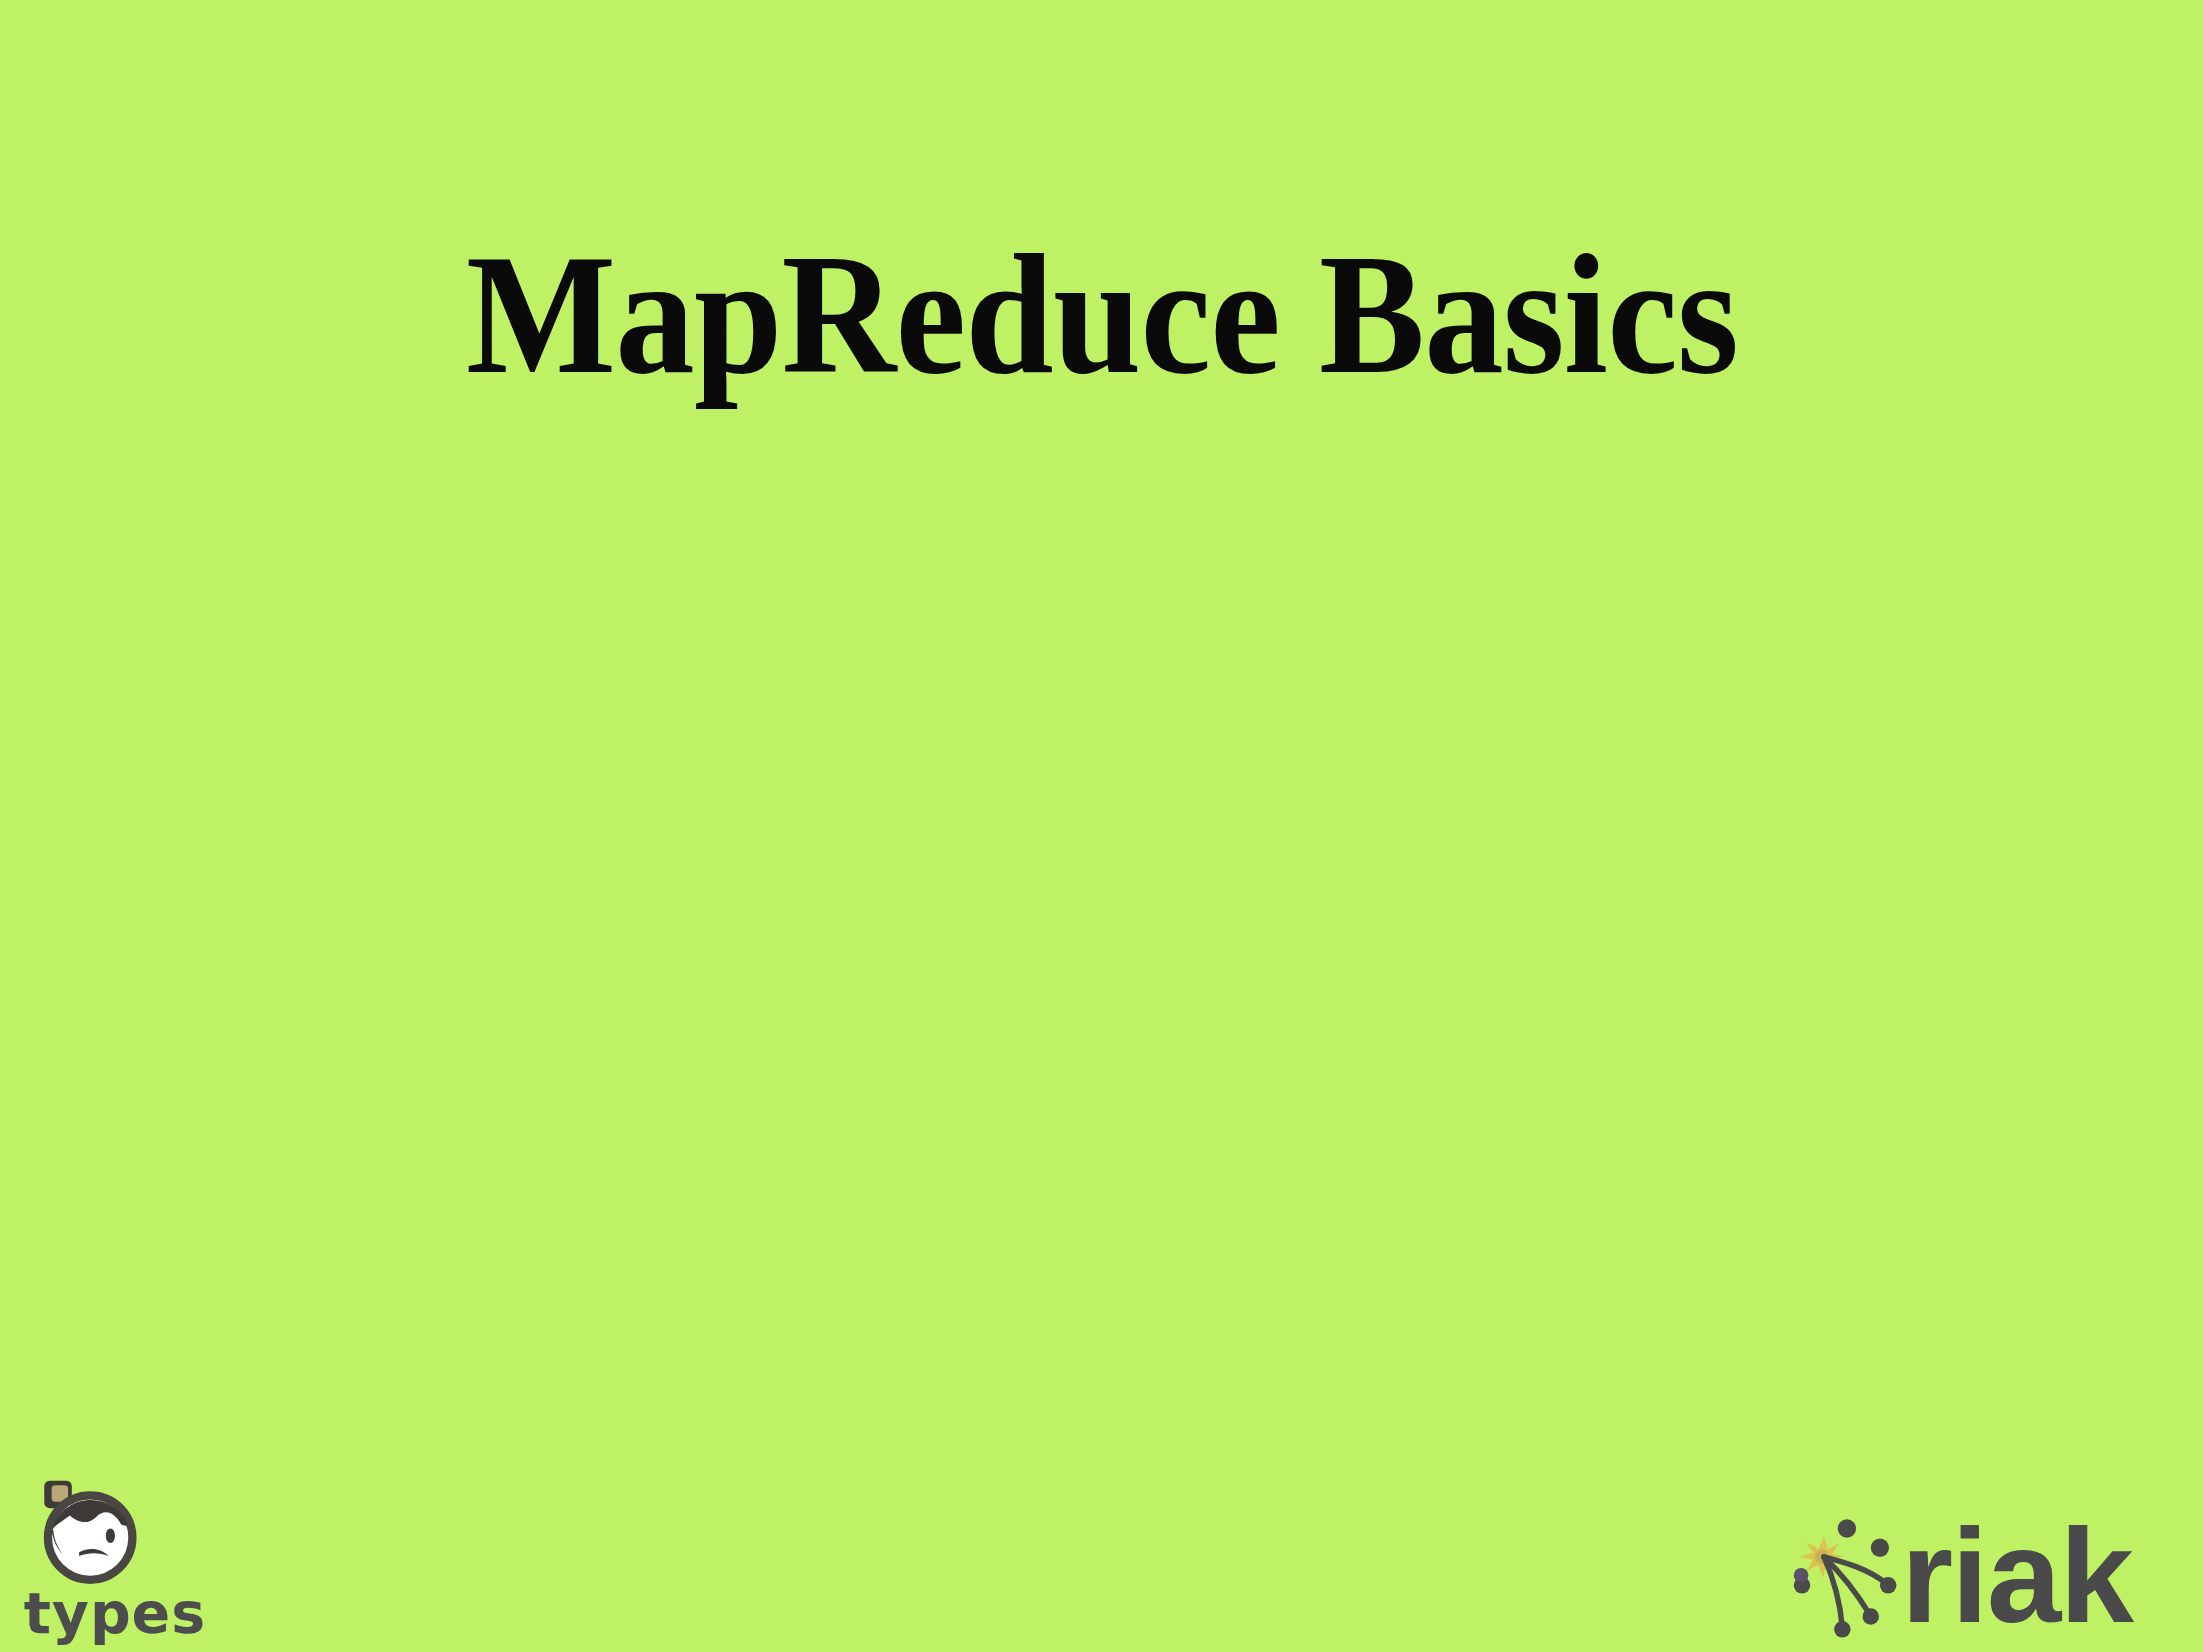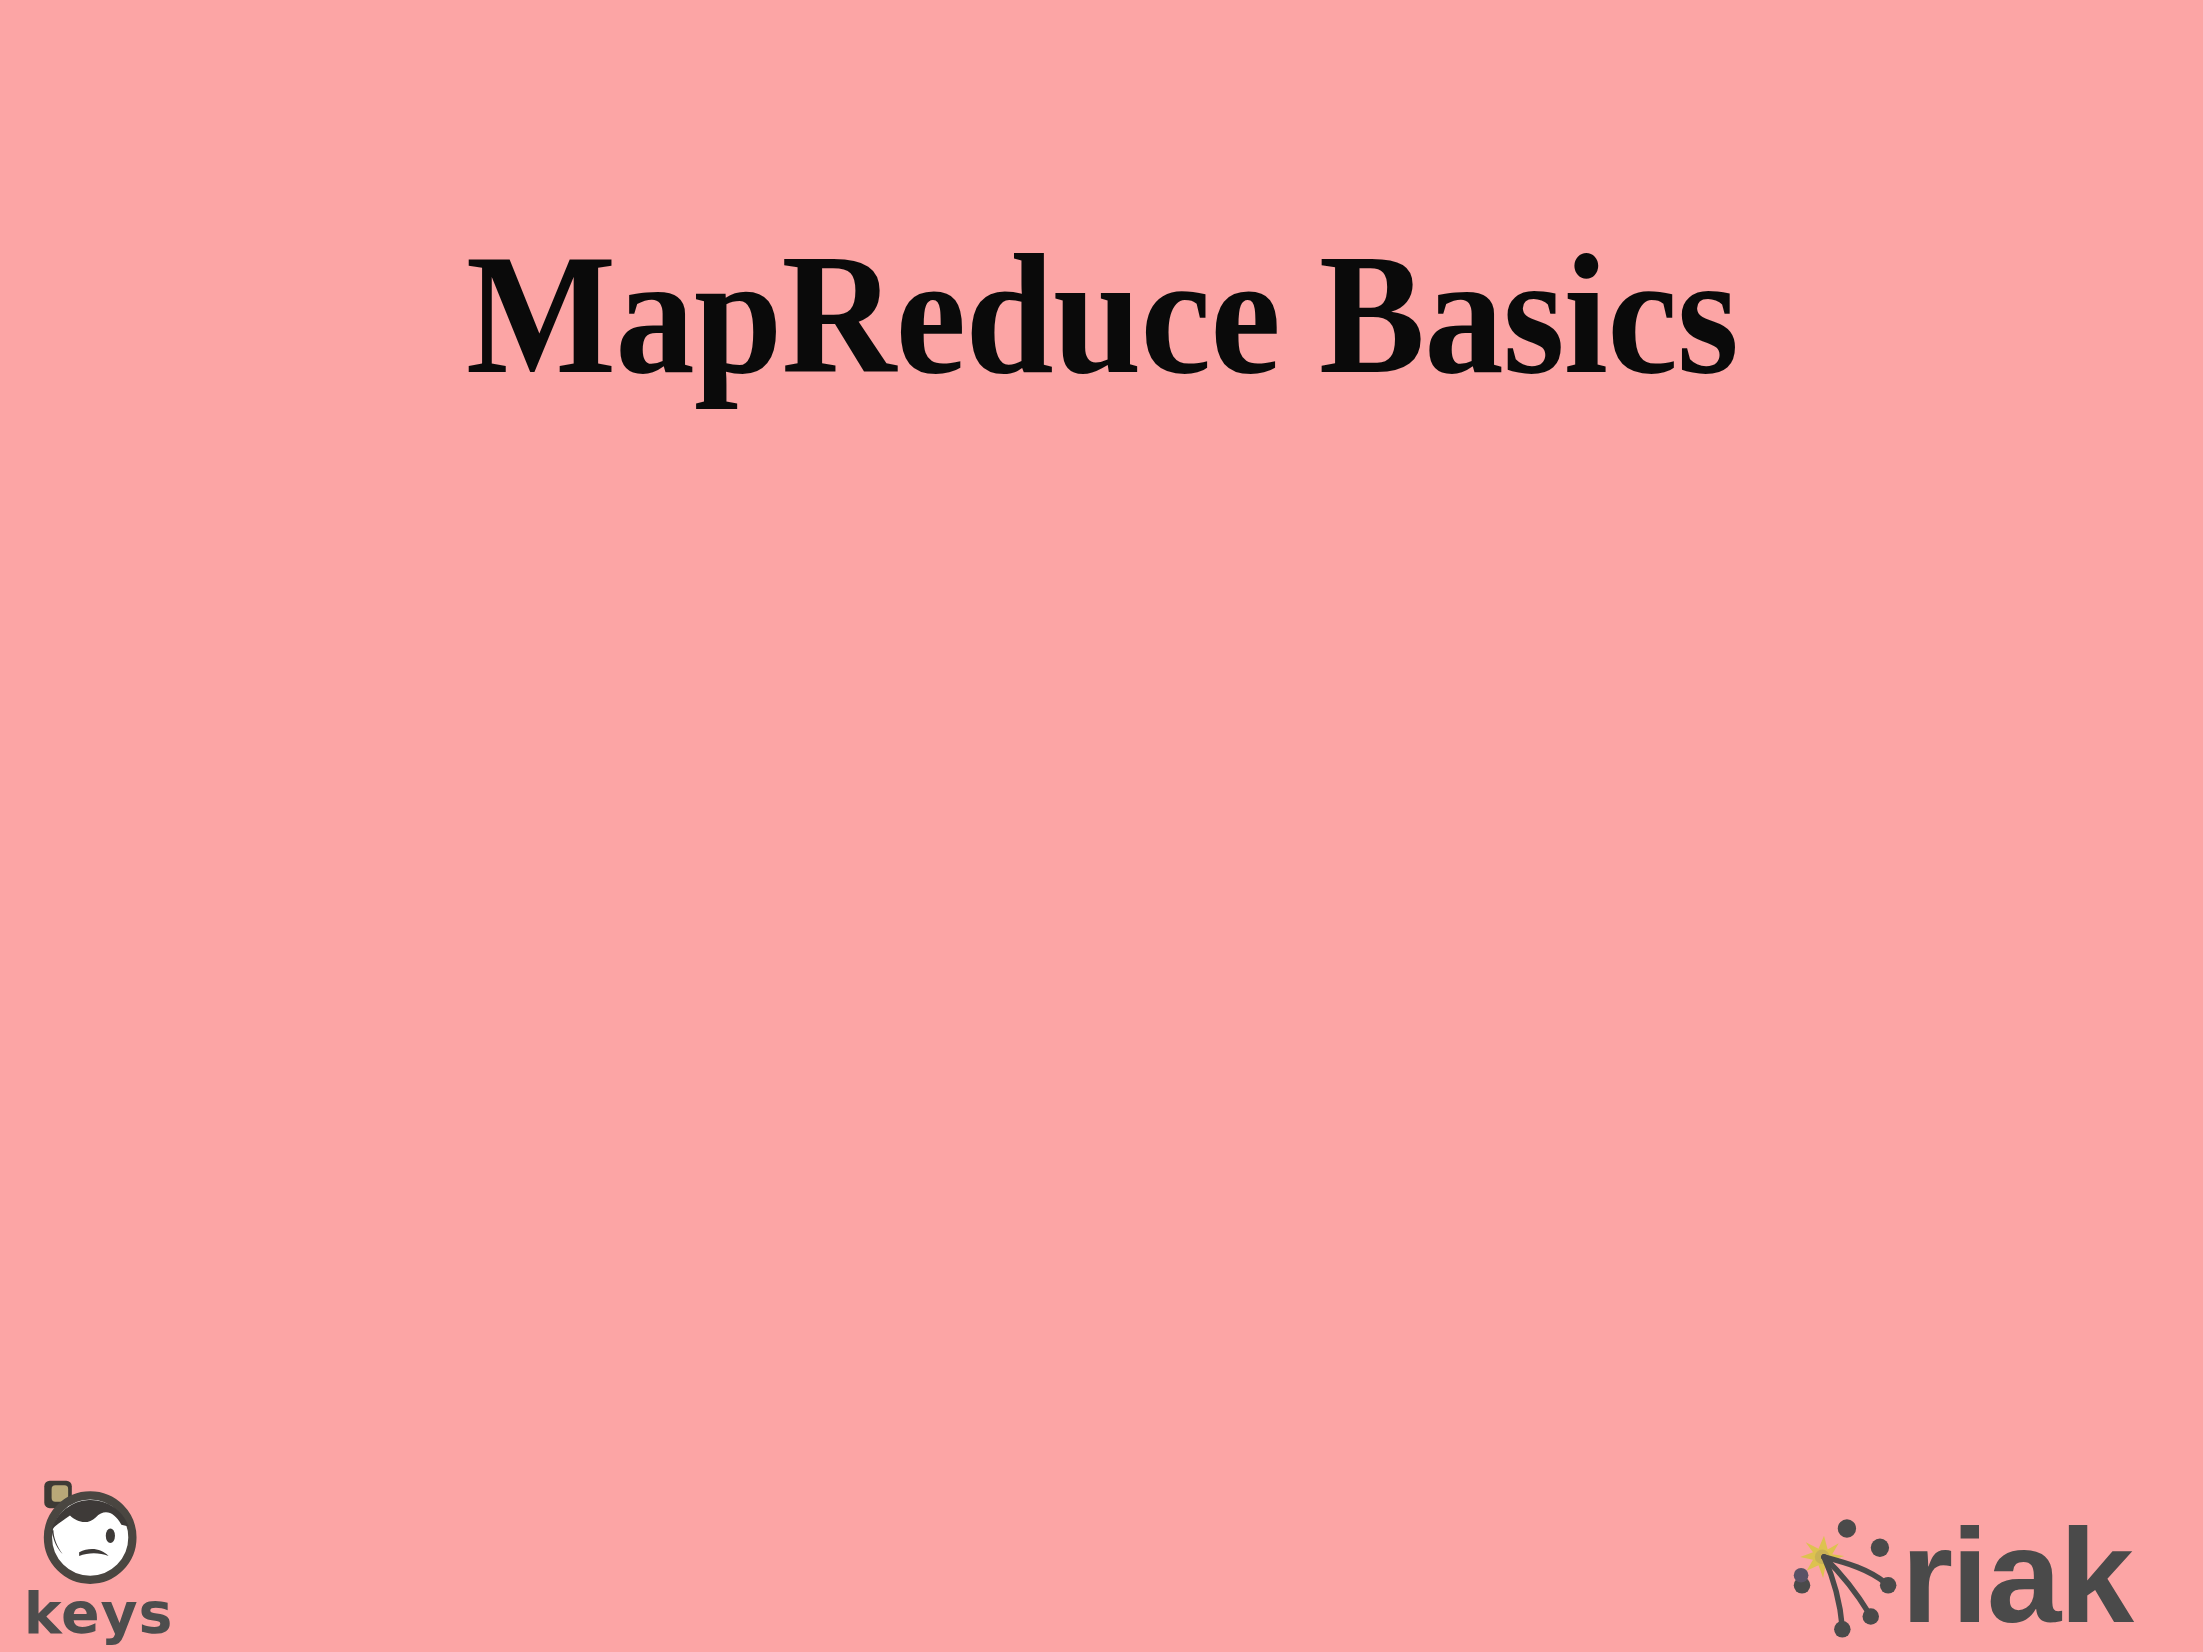--- a/index.html
+++ b/index.html
@@ -6,21 +6,21 @@
   html, body {
     margin: 0;
     padding: 0;
     background: #ffffff;
   }
 
   #slide {
     position: relative;
     width: 2204px;
     height: 1653px;
-    background: #fca5a5;
+    background: #bef264;
     overflow: hidden;
     font-family: "Liberation Sans", "DejaVu Sans", sans-serif;
     -webkit-font-smoothing: antialiased;
   }
 
   
   #slide-title {
     position: absolute;
     left: 0;
     top: 108px;
@@ -146,21 +146,21 @@
                  C 60 52 48 50 40 42
                  C 32 48 24 52 20 58 Z" fill="#3e3a38"></path>
 
         <path d="M 20 58 C 22 70 26 78 32 84 C 26 76 22 66 22 58 Z" fill="#3e3a38"></path>
 
         <ellipse cx="84" cy="64" rx="5" ry="8" fill="#3e3a38"></ellipse>
 
         <path d="M 50 82 C 62 76 74 78 82 86 C 72 82 60 82 50 86 Z" fill="#3e3a38"></path>
       </svg>
     </div>
-    <div id="basho-wordmark">keys</div>
+    <div id="basho-wordmark">types</div>
   </div>
 
   <div id="riak-logo">
     <div id="riak-mark">
       <svg viewBox="0 0 132 152" width="121" height="140" xmlns="http://www.w3.org/2000/svg">
 
         <g fill="#ddc24f">
           <path d="M 30 44 L 36 30 L 40 45 L 52 38 L 45 50 L 58 52
                    L 44 57 L 52 68 L 38 61 L 35 76 L 30 62 L 17 68
                    L 24 56 L 10 53 L 24 48 L 16 37 Z"></path>

